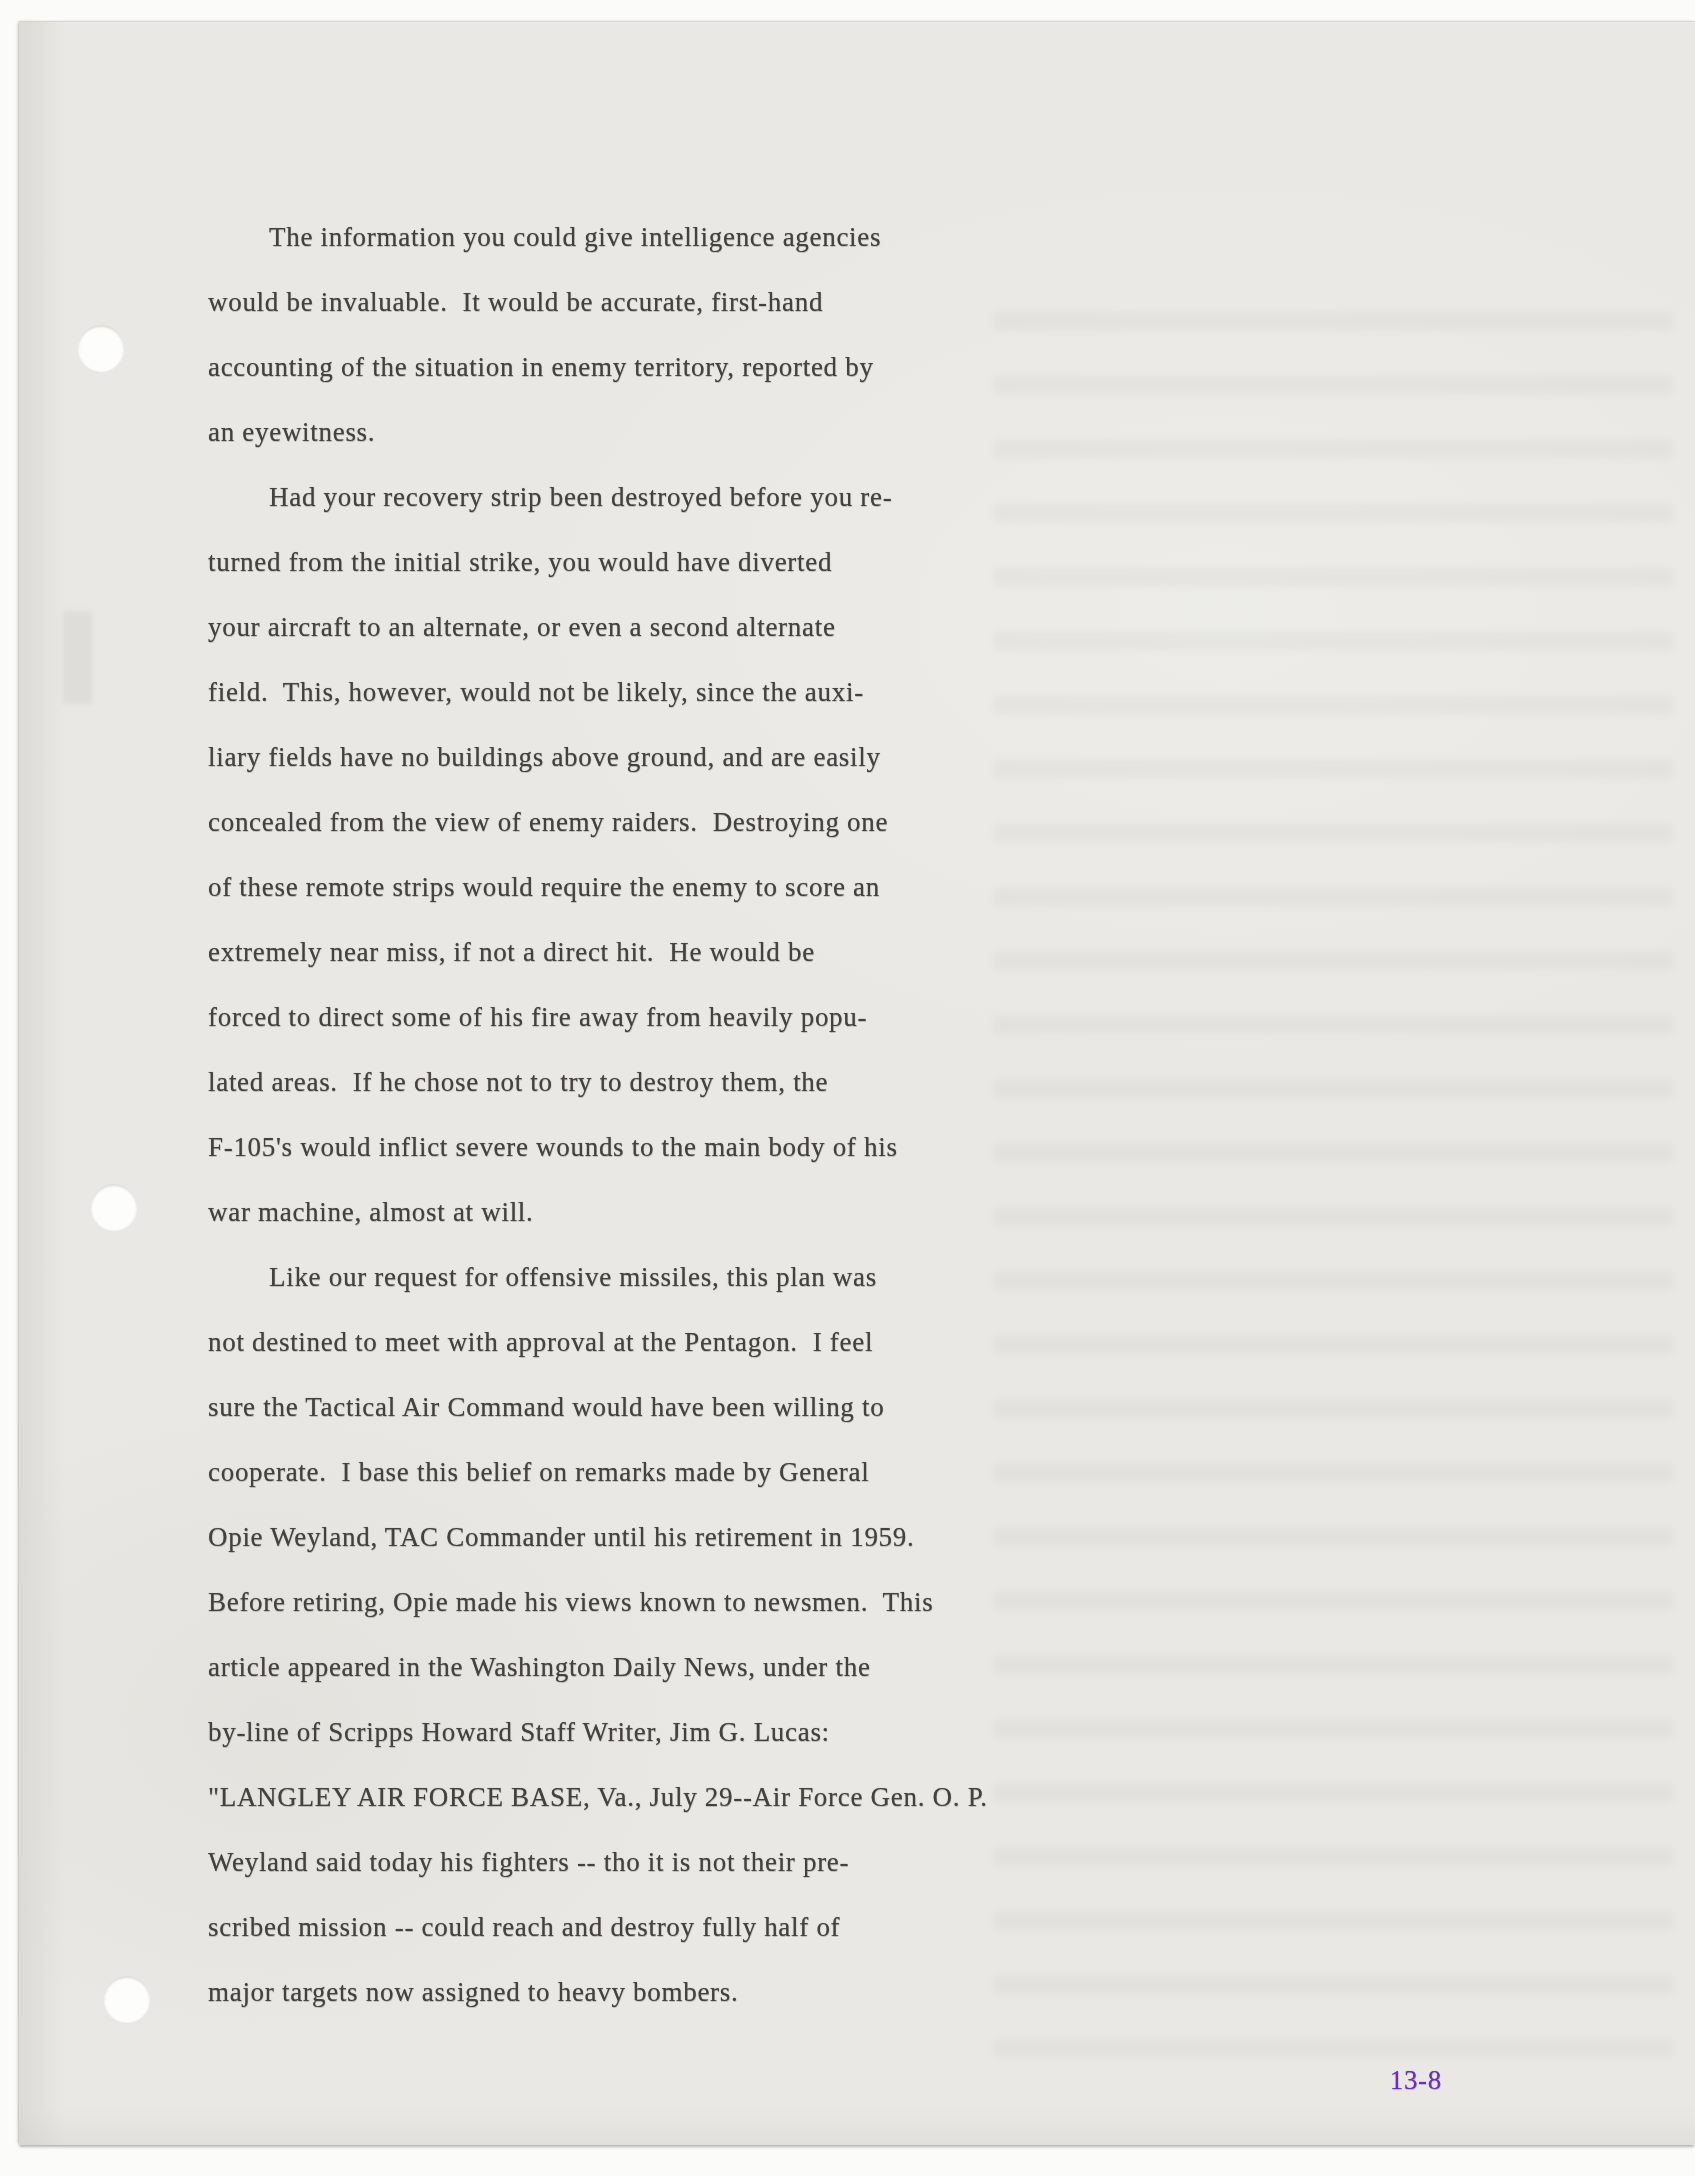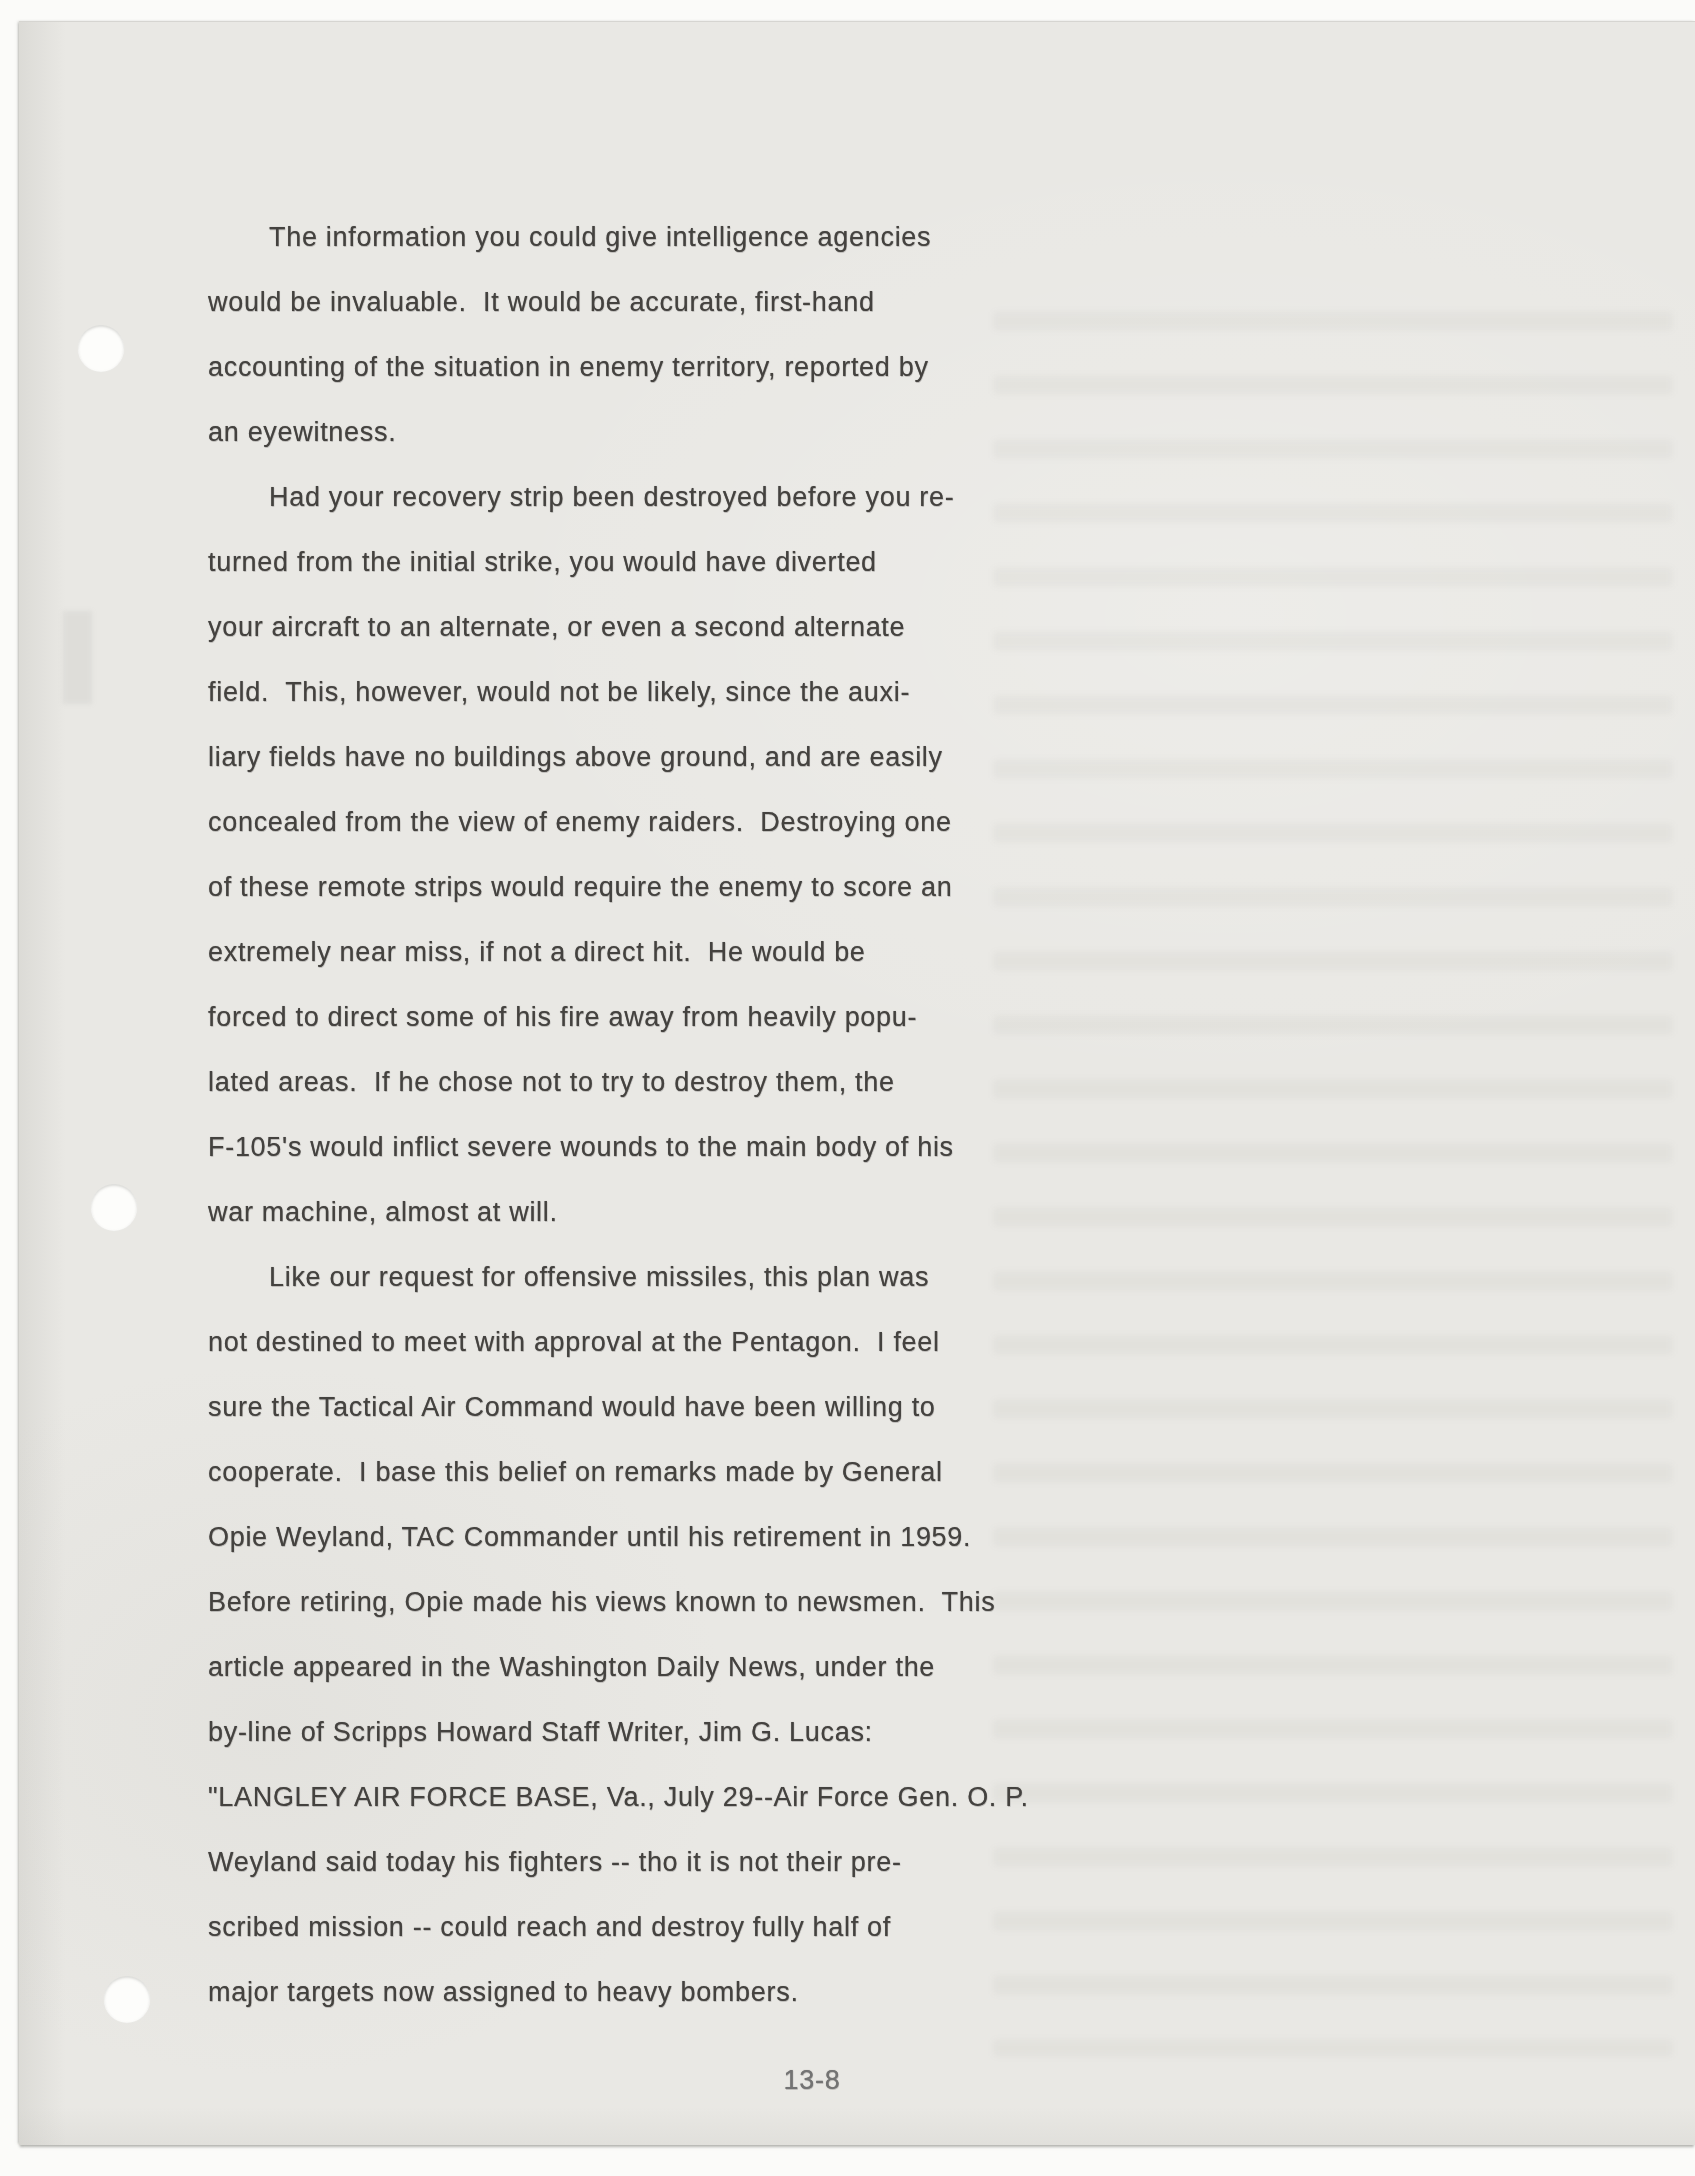--- a/index.html
+++ b/index.html
@@ -6,21 +6,21 @@
     margin: 0;
     padding: 0;
     background: #fbfbf9;
   }
   #stage {
     position: relative;
     width: 1695px;
     height: 2176px;
     overflow: hidden;
     background: #fbfbf9;
-    font-family: Liberation Sans, sans-serif;
+    font-family: Liberation Serif, serif;
   }
   
   .paper {
     position: absolute;
     left: 18.6px;
     top: 21px;
     width: 1676px;
     height: 2123px;
     background:
       radial-gradient(1187px 763px at 72% 28%, rgba(255,255,255,0.18), transparent 65%),
@@ -86,27 +86,27 @@
     white-space: pre;
     text-shadow:
       0 0 0.8px rgba(68,66,63,0.55),
       0.5px 0.5px 0 rgba(68,66,63,0.22);
   }
   .line { height: 65px; }
   .line.indent { padding-left: 61px; }
 
   .pagenum {
     position: absolute;
-    left: 195px;
+    left: 208px;
     top: 2065px;
     width: 1234px;
-    text-align: center;
+    text-align: right;
     font-size: 27px;
     letter-spacing: 0.7px;
-    color: #737373;
+    color: #6d28d9;
     text-shadow:
       0 0 0.8px rgba(68,66,63,0.55),
       0.5px 0.5px 0 rgba(68,66,63,0.22);
   }
 </style>
 </head>
 <body>
 
 <div id="stage">
   <div class="paper">

